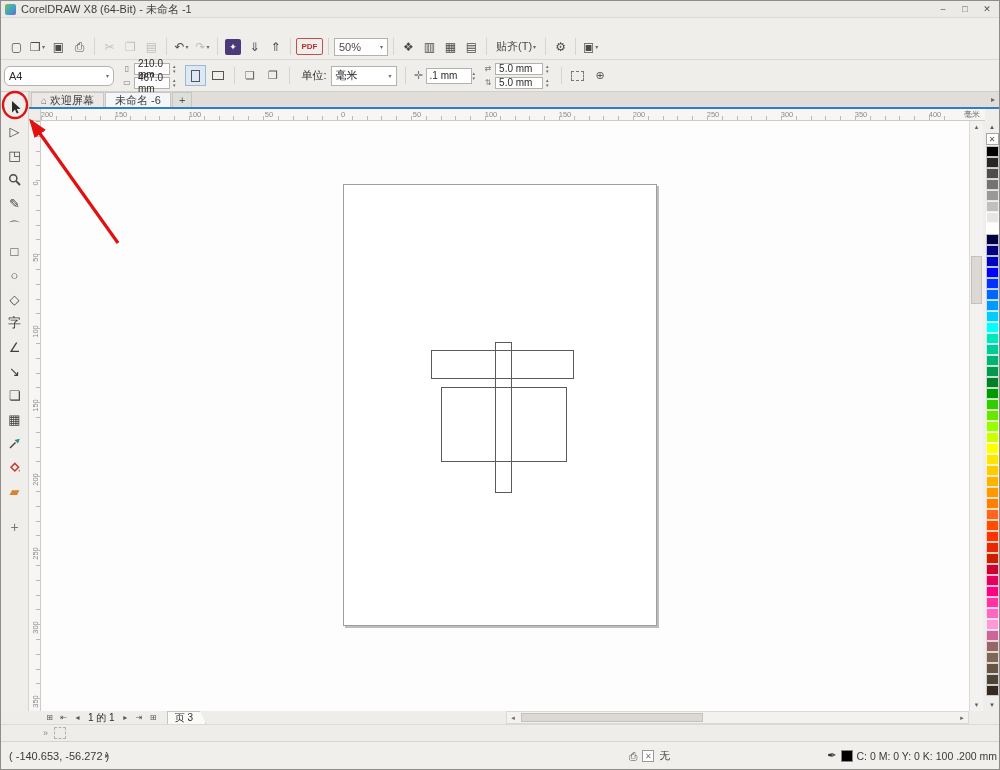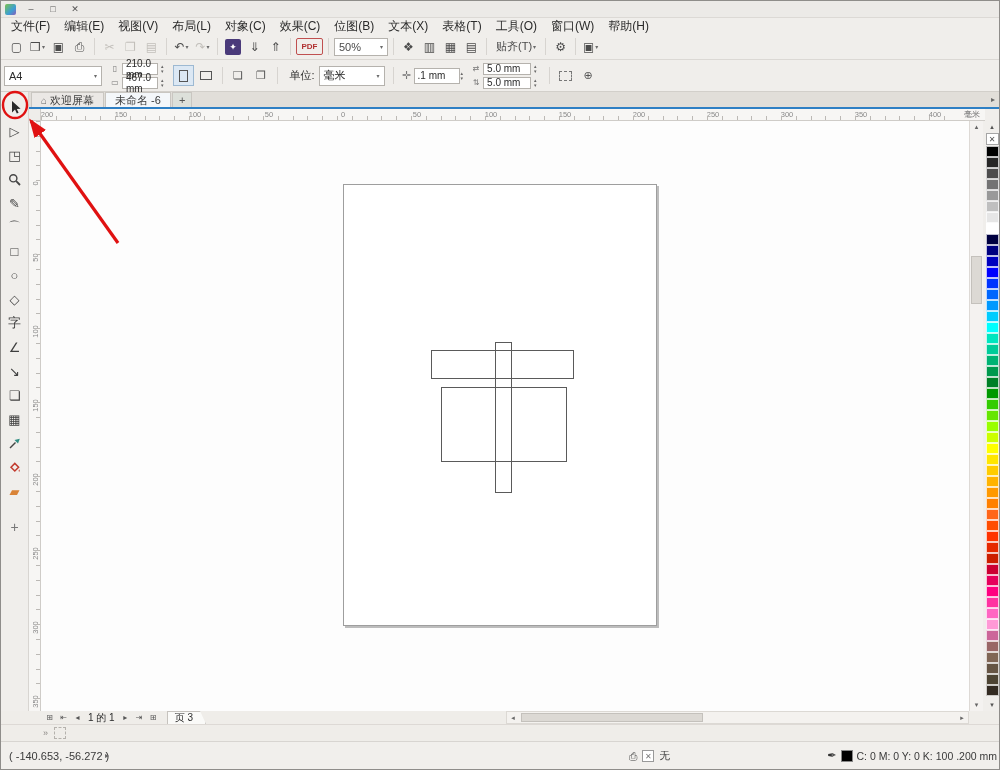--- a/index.html
+++ b/index.html
@@ -18,21 +18,21 @@
   .tb-btn.disabled{color:#c2bfba;}
   .caret{font-size:6px;margin-left:1px;color:#6b6b6b;}
   .tb-sep{display:inline-block;width:1px;height:17px;background:#d7d4d0;margin:0 4px;flex:0 0 auto;}
   .tb-btn.purple{background:#4a3a7a;color:#fff;border-radius:2px;min-width:16px;height:16px;font-size:9px;margin:0 3px;}
   .tb-btn.combo{border:1px solid #b5b2ad;background:#fff;height:18px;width:54px;justify-content:space-between;padding:0 4px;font-size:11px;box-sizing:border-box;}
   .tb-btn.pdf{font-size:8px;font-weight:bold;border:1px solid #c05050;color:#b03030;padding:1px 3px;border-radius:2px;height:13px;}
   .tb-btn.tb-text{font-size:11px;padding:0 4px;}
   
   .propbar{position:absolute;left:0;top:59px;width:100%;height:32px;display:flex;align-items:center;background:#f0eeeb;border-bottom:1px solid #d2cfca;padding-left:3px;font-size:11px;box-sizing:border-box;}
   .pb-combo{border:1px solid #b5b2ad;background:#fff;height:20px;display:inline-flex;align-items:center;justify-content:space-between;padding:0 4px;box-sizing:border-box;}
-  .pb-combo.page-size{width:98px;margin-right:8px;}
+  .pb-combo.page-size{width:110px;margin-right:8px;border-radius:6px;}
   .pb-combo.units{width:66px;margin-right:4px;}
   .pb-dims{display:inline-flex;flex-direction:column;gap:2px;margin-right:8px;}
   .pb-dim-row{display:flex;align-items:center;gap:2px;}
   .pb-ico{font-size:8px;color:#777;width:10px;text-align:center;}
   .pb-ico.big{font-size:11px;width:14px;margin-left:2px;}
   .pb-input{border:1px solid #b5b2ad;background:#fff;width:36px;height:12px;font-size:10px;display:inline-flex;align-items:center;padding:0 3px;box-sizing:border-box;}
   .pb-input.w46{width:46px;height:16px;}
   .spin{display:inline-flex;flex-direction:column;font-size:5px;line-height:5px;color:#666;margin-left:1px;}
   .pb-btn{width:19px;height:19px;display:inline-flex;align-items:center;justify-content:center;margin:0 1px;font-size:11px;color:#555;border:1px solid transparent;}
   .pb-btn.active{background:#dce8f4;border:1px solid #9db9d2;}
@@ -99,39 +99,26 @@
   
   .annotation{position:absolute;left:0;top:0;pointer-events:none;z-index:80;}
 </style>
 </head>
 <body>
 
 <div class="app">
 
   <div class="titlebar">
     <span class="app-icon"></span>
+    <span class="title-text">CorelDRAW X8 (64-Bit) - 未命名 -1</span>
     <span class="win-btn">–</span>
     <span class="win-btn">□</span>
     <span class="win-btn">✕</span>
   </div>
 
-  <div class="menubar">
-      <span class="menu-item">文件(F)</span>
-      <span class="menu-item">编辑(E)</span>
-      <span class="menu-item">视图(V)</span>
-      <span class="menu-item">布局(L)</span>
-      <span class="menu-item">对象(C)</span>
-      <span class="menu-item">效果(C)</span>
-      <span class="menu-item">位图(B)</span>
-      <span class="menu-item">文本(X)</span>
-      <span class="menu-item">表格(T)</span>
-      <span class="menu-item">工具(O)</span>
-      <span class="menu-item">窗口(W)</span>
-      <span class="menu-item">帮助(H)</span>
-    </div>
 
   <div class="toolbar">
       <span class="tb-btn">▢</span>
       <span class="tb-btn">❒<span class="caret">▾</span></span>
       <span class="tb-btn">▣</span>
       <span class="tb-btn">⎙</span>
       <span class="tb-sep"></span>
       <span class="tb-btn disabled">✂</span>
       <span class="tb-btn disabled">❐</span>
       <span class="tb-btn disabled">▤</span>

